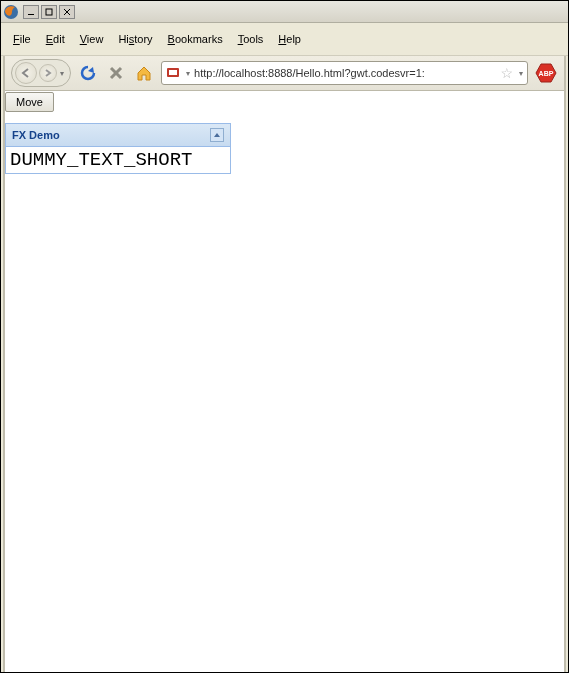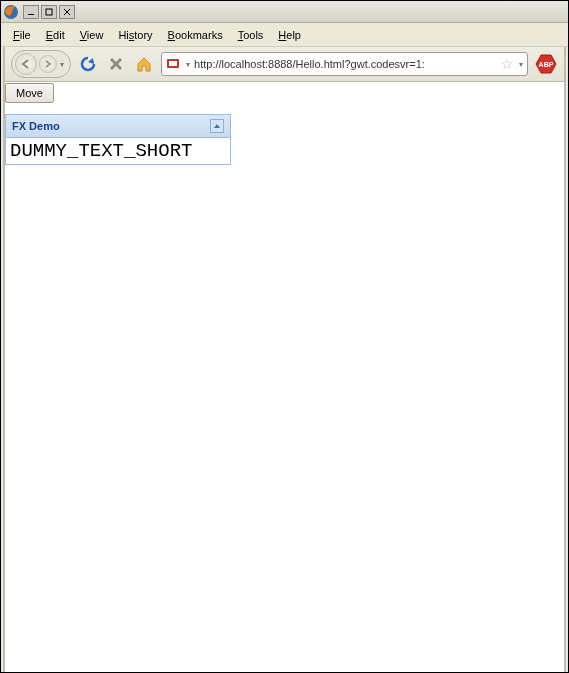--- a/index.html
+++ b/index.html
@@ -32,21 +32,21 @@
       width: 16px; height: 14px;
       background: #d4d0c8;
       border: 1px solid #888;
       font-size: 9px;
       display: flex;
       align-items: center;
       justify-content: center;
       cursor: pointer;
     }
     .menubar {
-      height: 24px;
+      height: 33px;
       background: #ece9d8;
       display: flex;
       align-items: center;
       padding: 0 6px;
       gap: 3px;
       border-bottom: 1px solid #d0cdbd;
     }
     .menu-item {
       padding: 2px 6px;
       cursor: pointer;

